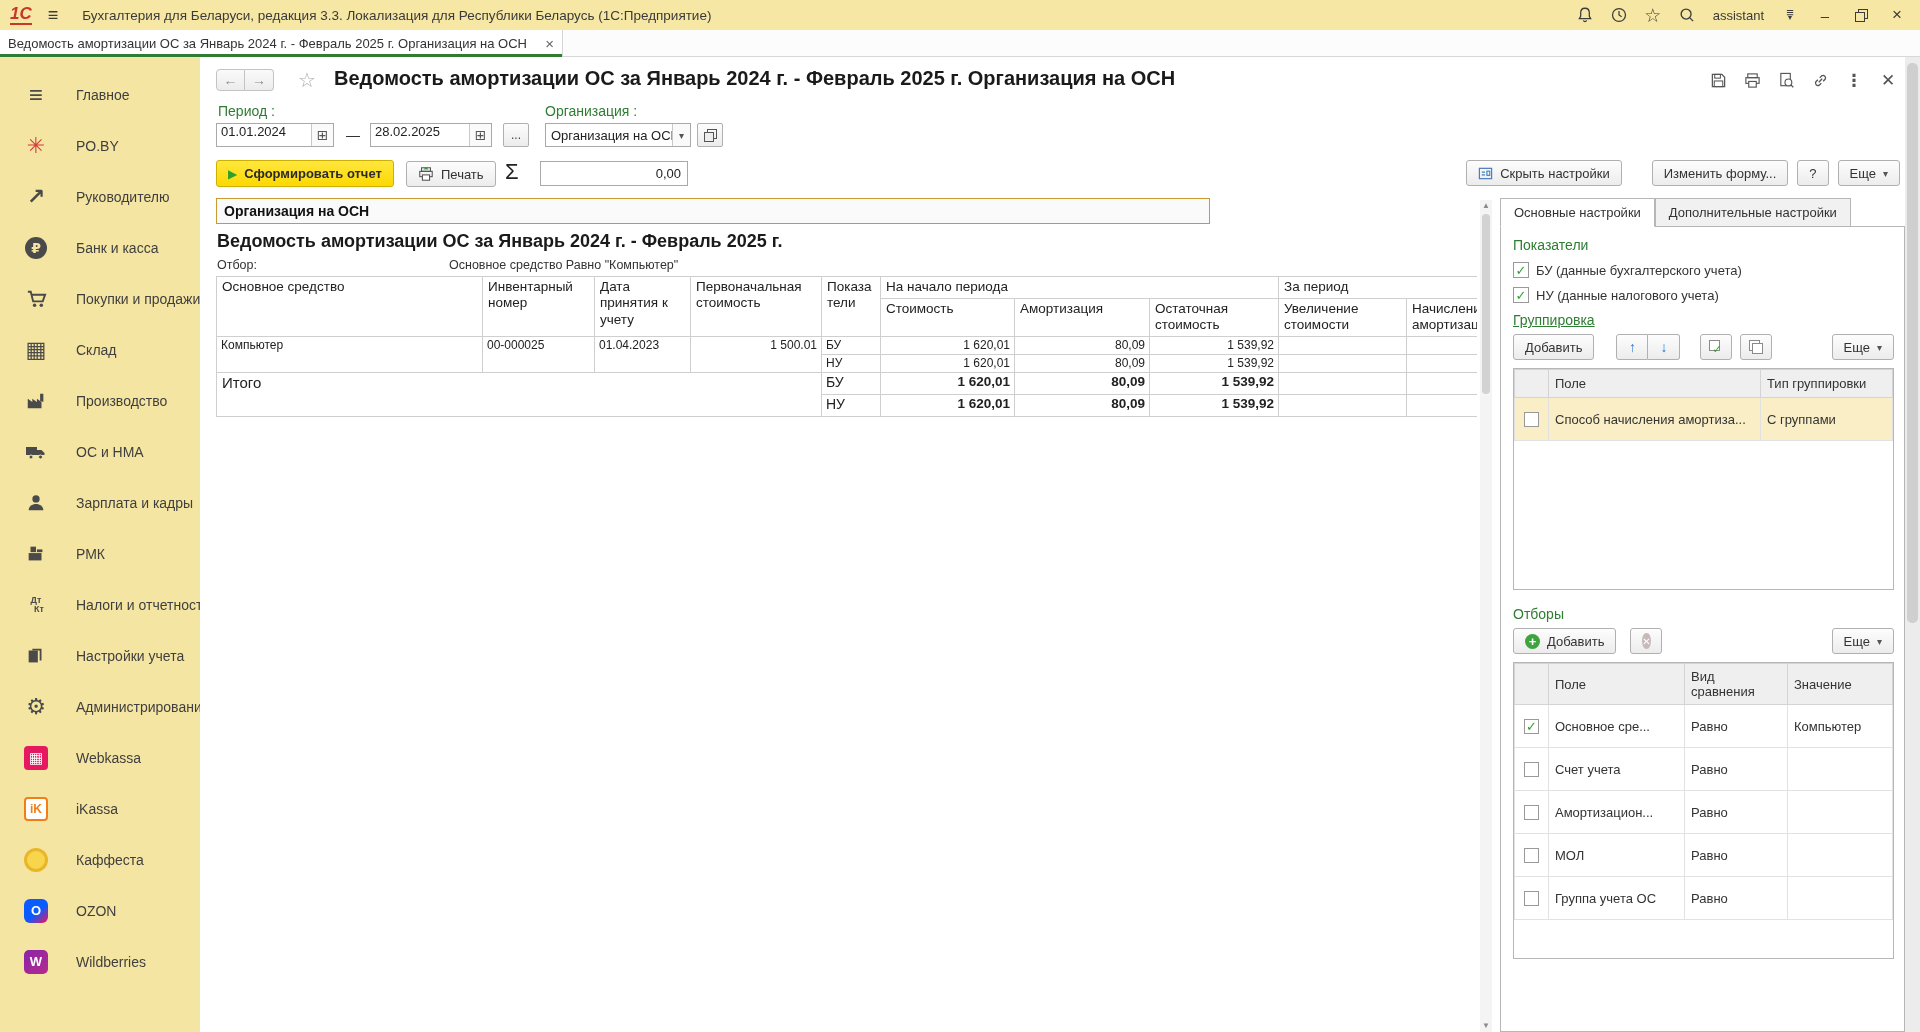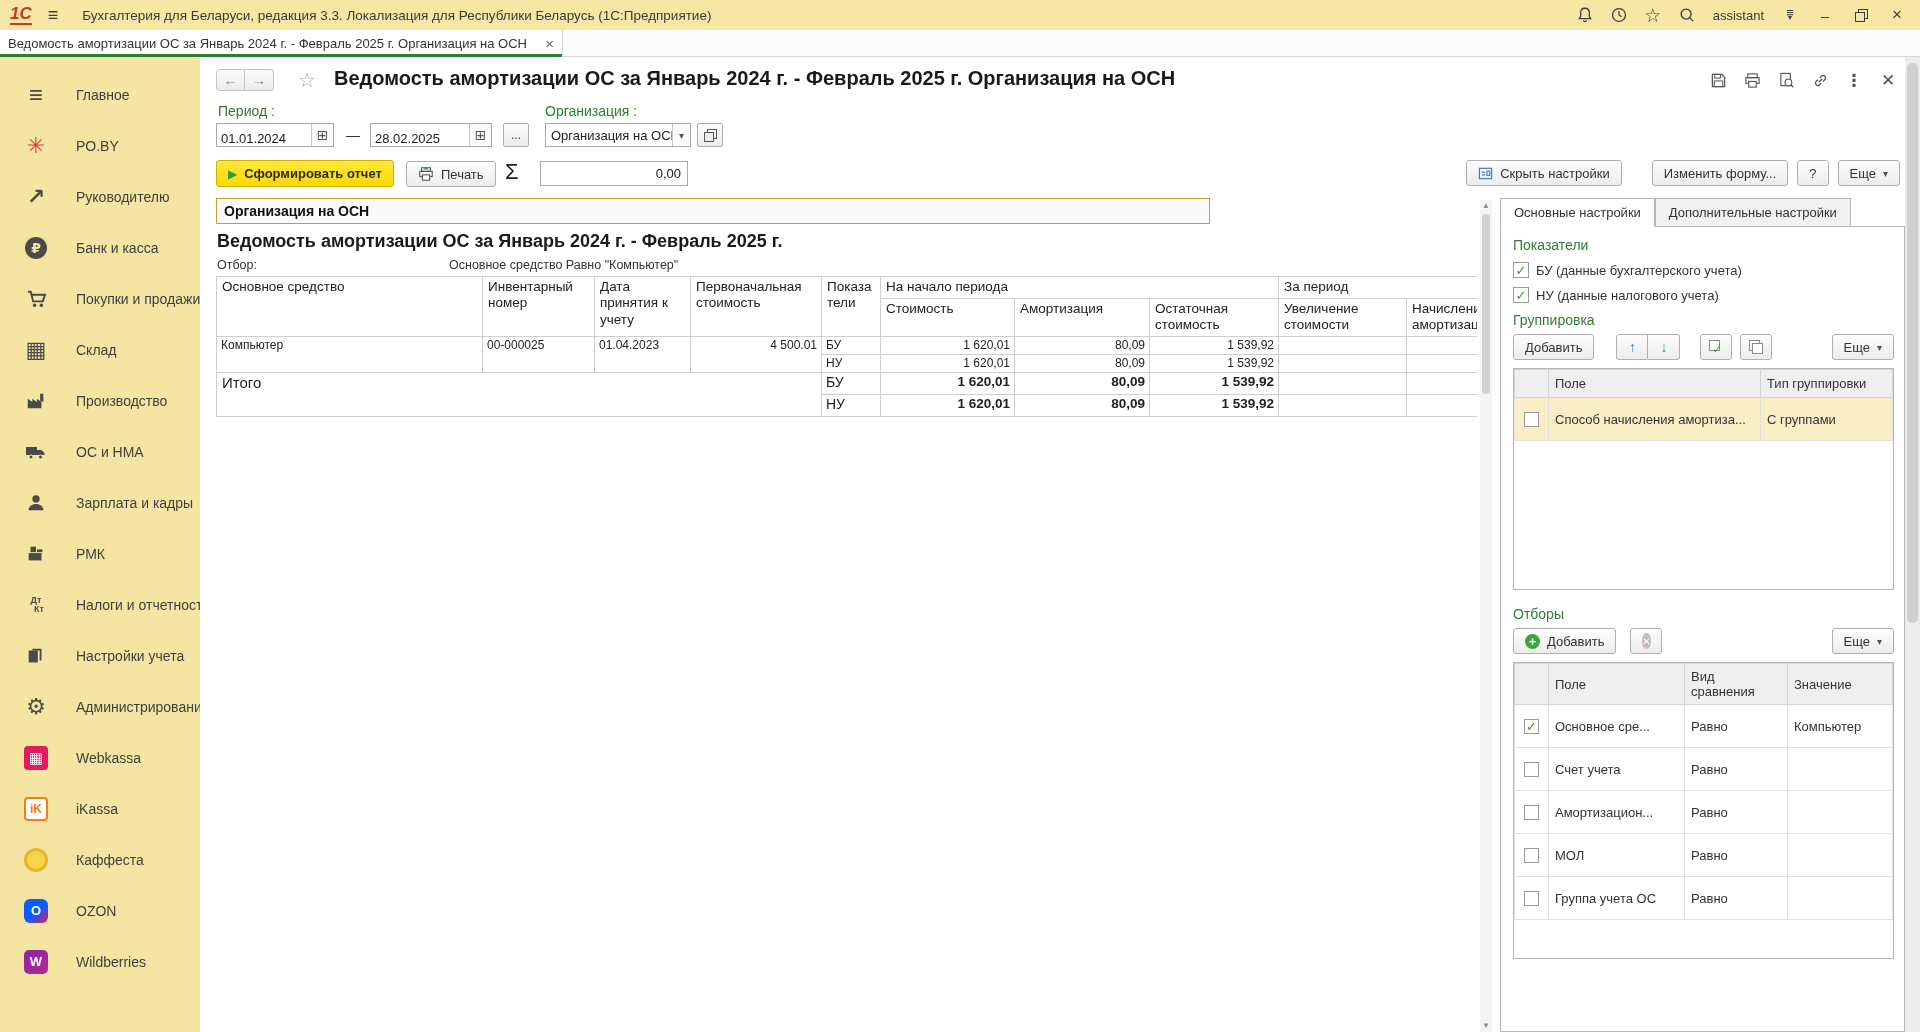--- a/index.html
+++ b/index.html
@@ -56,21 +56,21 @@
   .nav-btn:last-child { border-radius:0 4px 4px 0; border-left:none; }
   .fav-star { position:absolute; left:98px; top:3px; font-size:20px; color:#ababab; }
   .form-title { position:absolute; left:134px; top:2px; font-size:20px; font-weight:bold; color:#1a1a1a; white-space:nowrap; }
   .ft-icons { position:absolute; right:22px; top:5px; display:flex; gap:14px; align-items:center; }
   .ft-icons .ico { width:20px; height:20px; display:flex; align-items:center; justify-content:center; }
   .ico-dots { font-size:17px; color:#555; font-weight:bold; }
   .ico-close { font-size:17px; color:#555; }
 
   
   .flt-label { position:absolute; font-size:14px; color:#2e7d32; white-space:nowrap; }
-  .date-field { position:absolute; top:66px; height:24px; border:1px solid #a9a9a9; background:#fff; display:flex; align-items:flex-end; }
+  .date-field { position:absolute; top:66px; height:24px; border:1px solid #a9a9a9; background:#fff; display:flex; align-items:flex-start; }
   .date-field input { border:none; outline:none; font-size:13px; font-family:inherit; width:100%; padding:0 4px; color:#222; }
   .cal-btn { flex:0 0 22px; height:100%; border-left:1px solid #c9c9c9; display:flex; align-items:center; justify-content:center; font-size:14px; color:#555; background:#fafafa; }
   .dash { position:absolute; top:70px; font-size:14px; color:#333; }
   .dots-btn { position:absolute; top:66px; width:26px; height:24px; border:1px solid #b0b0b0; border-radius:2px; background:linear-gradient(#fdfdfd,#ececec); font-size:12px; color:#444; display:flex; align-items:flex-end; justify-content:center; padding-bottom:4px; }
   .org-field { position:absolute; left:345px; top:66px; width:146px; height:24px; border:1px solid #a9a9a9; display:flex; align-items:center; }
   .org-field .val { flex:1; font-size:13px; padding:0 5px; white-space:nowrap; overflow:hidden; color:#222; }
   .org-field .dd { flex:0 0 18px; border-left:1px solid #c9c9c9; height:100%; display:flex; align-items:center; justify-content:center; font-size:10px; color:#555; background:#fafafa; }
   .open-btn { position:absolute; left:497px; top:66px; width:26px; height:24px; border:1px solid #b0b0b0; border-radius:2px; background:linear-gradient(#fdfdfd,#ececec); display:flex; align-items:center; justify-content:center; }
   .open-btn .dbl-square::after { background:#ededed; }
   .open-btn .dbl-square::before, .open-btn .dbl-square::after { border-color:#555; }
@@ -459,21 +459,21 @@
           <th>Стоимость</th>
           <th>Амортизация</th>
           <th>Остаточная стоимость</th>
           <th>Увеличение стоимости</th>
           <th>Начисление амортизации</th>
         </tr>
         <tr class="r-asset">
           <td rowspan="2">Компьютер</td>
           <td rowspan="2">00-000025</td>
           <td rowspan="2">01.04.2023</td>
-          <td rowspan="2" class="num">4 500.01</td>
+          <td rowspan="2" class="num">1 500.01</td>
           <td class="ind">БУ</td>
           <td class="num">1 620,01</td>
           <td class="num">80,09</td>
           <td class="num">1 539,92</td>
           <td></td>
           <td></td>
         </tr>
         <tr class="r-asset">
           <td class="ind">НУ</td>
           <td class="num">1 620,01</td>
@@ -520,21 +520,21 @@
       <div class="grn">Показатели</div>
       <div class="chk-row">
         <span class="chk">✓</span>
         <span>БУ (данные бухгалтерского учета)</span>
       </div>
       <div class="chk-row">
         <span class="chk">✓</span>
         <span>НУ (данные налогового учета)</span>
       </div>
 
-      <div class="grn" style="margin-top:8px;">Группировка</div>
+      <div class="grn" style="margin-top:8px;text-decoration:underline;">Группировка</div>
       <div class="stg-btnrow">
         <span class="btn">
             <span>Добавить</span>
           </span>
         <span style="width:22px;"></span>
         <span class="pair">
           <span class="btn ico-btn">
               <span class="arrow-up">↑</span>
             </span>
           <span class="btn ico-btn">

